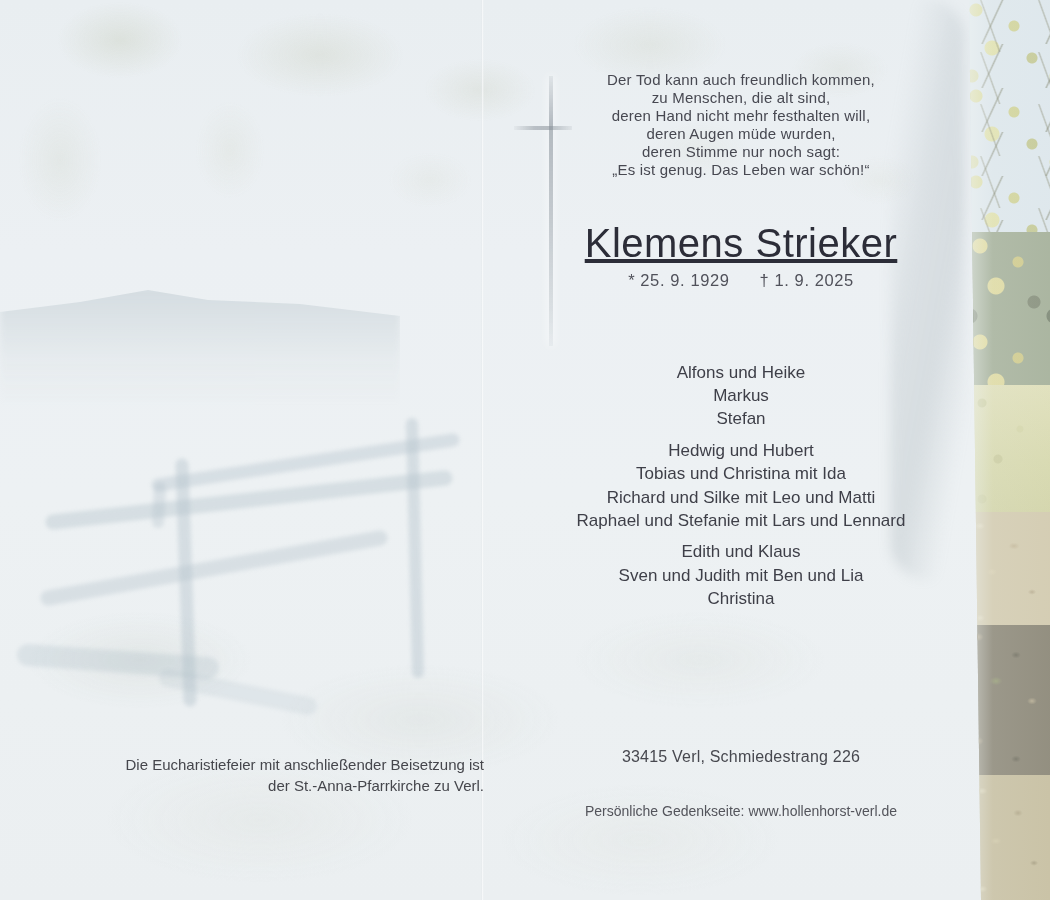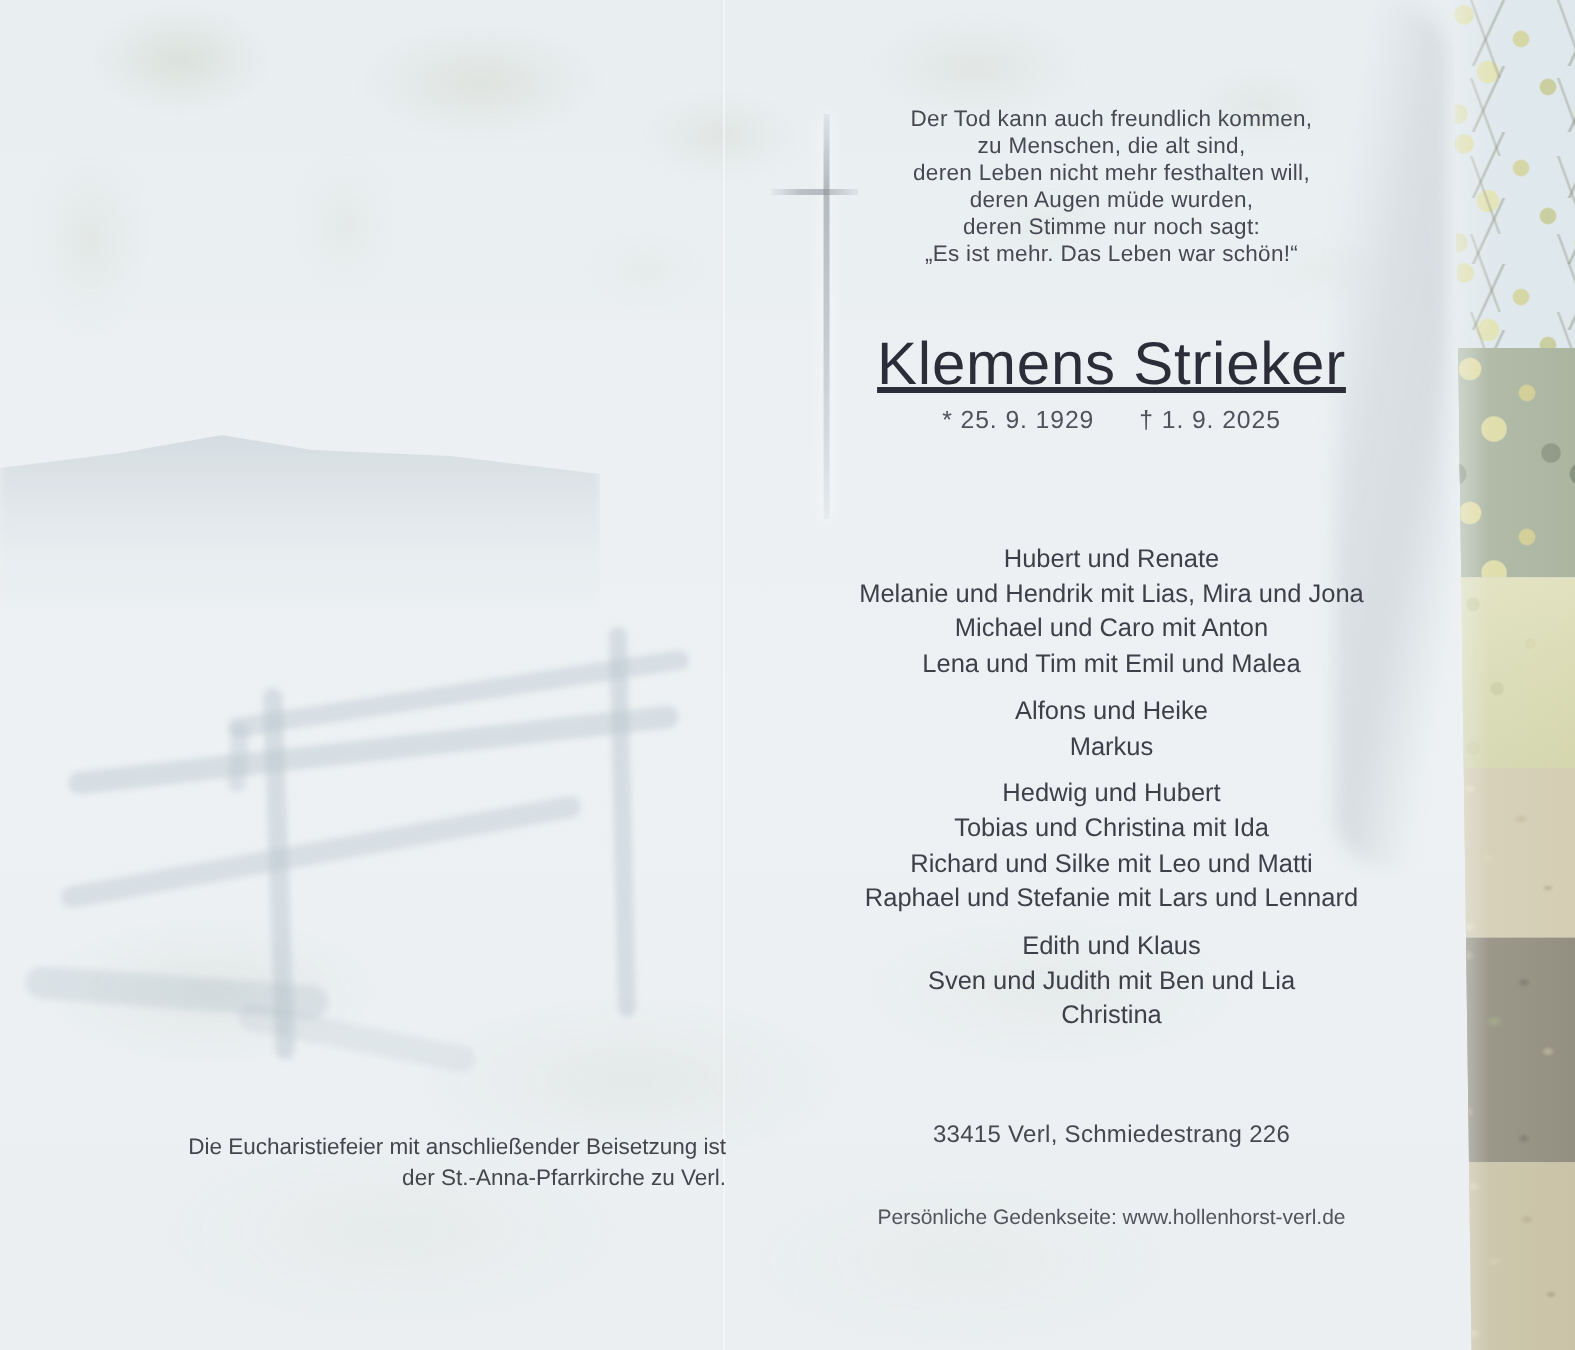--- a/index.html
+++ b/index.html
@@ -178,42 +178,37 @@
     <div class="strip-sec sec-grass"></div>
     <div class="strip-sec sec-litter-light"></div>
     <div class="strip-sec sec-litter-dark"></div>
     <div class="strip-sec sec-litter-bottom"></div>
     <div class="strip-haze"></div>
   </div>
 
   <div class="txt center-col poem">
     <div class="nowrap">Der Tod kann auch freundlich kommen,</div>
     <div class="nowrap">zu Menschen, die alt sind,</div>
-    <div class="nowrap">deren Leben nicht mehr festhalten will,</div>
+    <div class="nowrap">deren Hand nicht mehr festhalten will,</div>
     <div class="nowrap">deren Augen müde wurden,</div>
     <div class="nowrap">deren Stimme nur noch sagt:</div>
-    <div class="nowrap">„Es ist mehr. Das Leben war schön!“</div>
+    <div class="nowrap">„Es ist genug. Das Leben war schön!“</div>
   </div>
 
   <div class="txt center-col name">Klemens Strieker</div>
   <div class="txt center-col dates">
     <span class="birth">* 25. 9. 1929</span><span>† 1. 9. 2025</span>
   </div>
 
 
   <div class="txt center-col family-block">
     <div class="family-group fg">
-      <div>Hubert und Renate</div>
-      <div>Melanie und Hendrik mit Lias, Mira und Jona</div>
-      <div>Michael und Caro mit Anton</div>
-      <div>Lena und Tim mit Emil und Malea</div>
-    </div>
-    <div class="family-group fg">
       <div>Alfons und Heike</div>
       <div>Markus</div>
+      <div>Stefan</div>
     </div>
     <div class="family-group fg">
       <div>Hedwig und Hubert</div>
       <div>Tobias und Christina mit Ida</div>
       <div>Richard und Silke mit Leo und Matti</div>
       <div>Raphael und Stefanie mit Lars und Lennard</div>
     </div>
     <div class="family-group">
       <div>Edith und Klaus</div>
       <div>Sven und Judith mit Ben und Lia</div>

